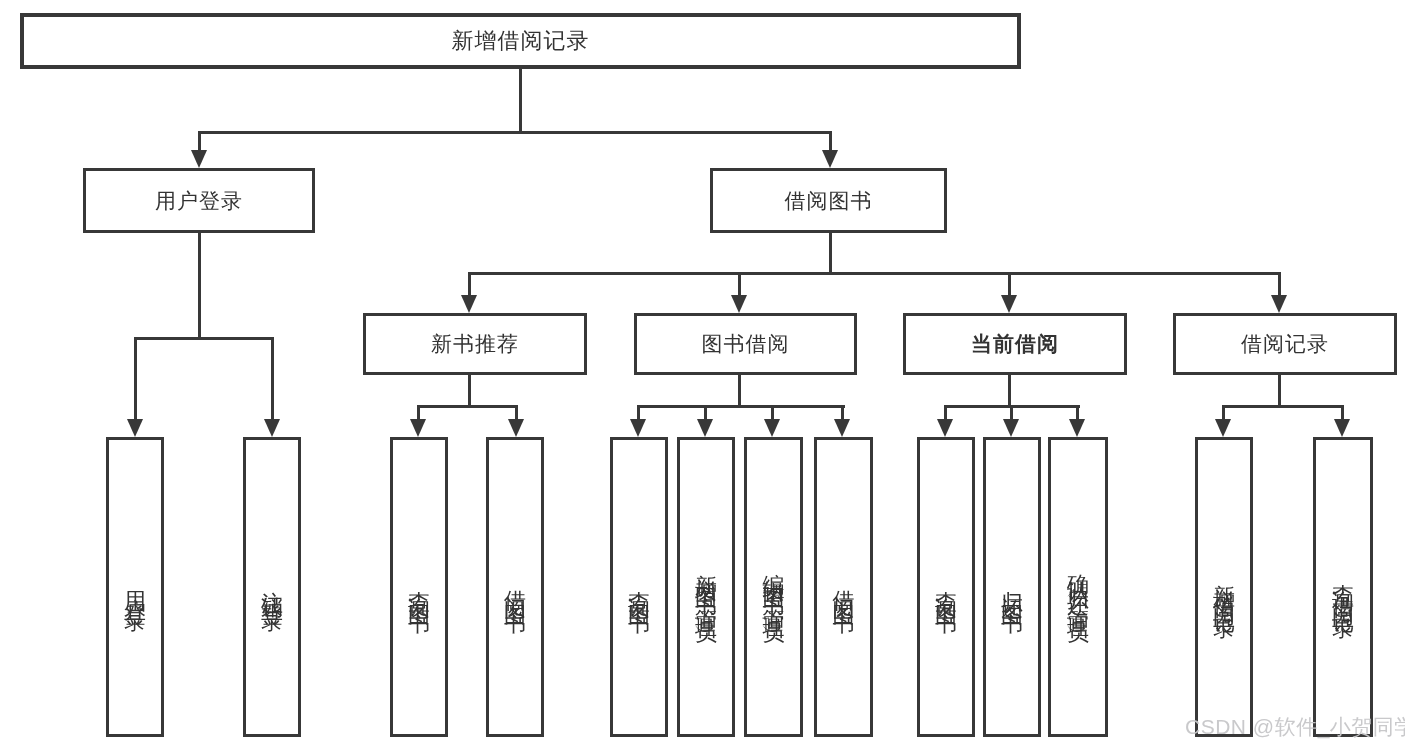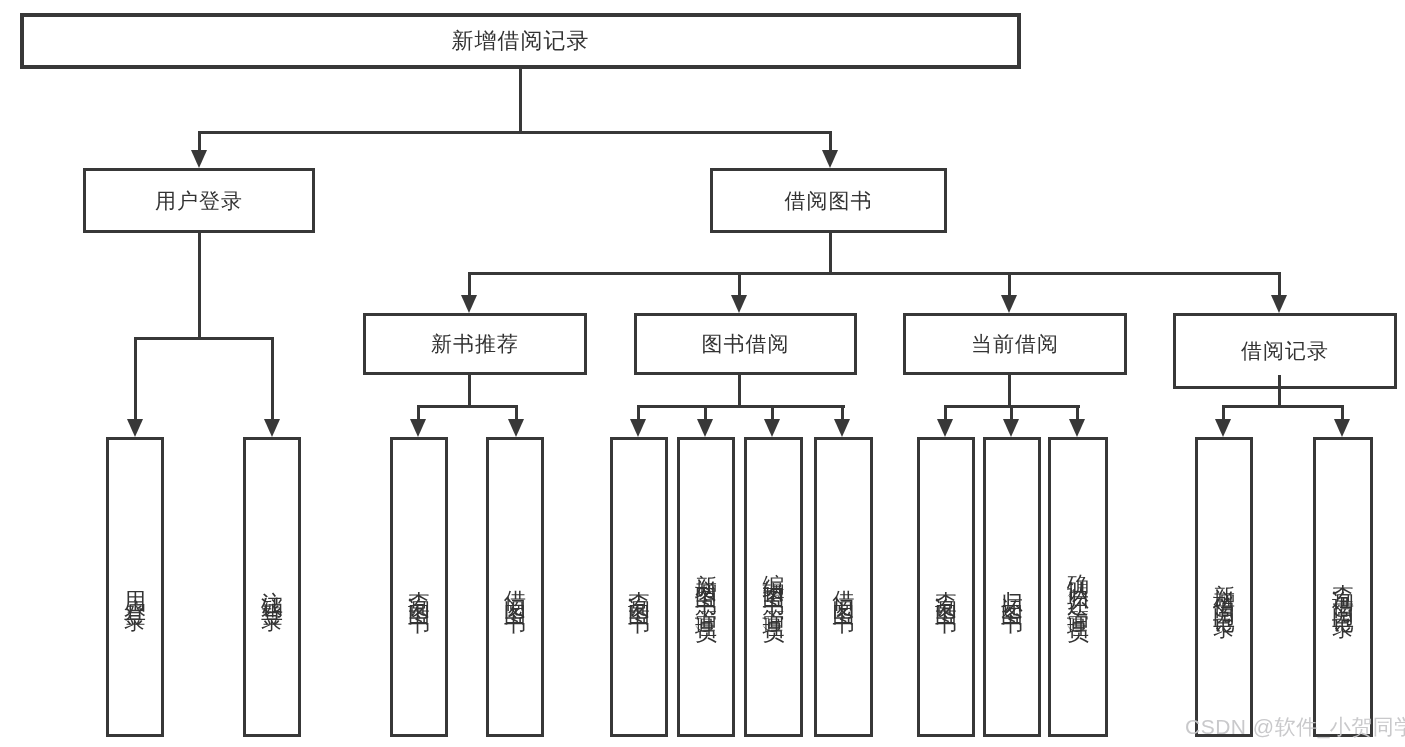--- a/index.html
+++ b/index.html
@@ -82,22 +82,22 @@
   <div class="arrowhead" style="left:461px;top:295px;"></div>
   <div class="vline" style="left:738px;top:272px;height:25px;"></div>
   <div class="arrowhead" style="left:731px;top:295px;"></div>
   <div class="vline" style="left:1008px;top:272px;height:25px;"></div>
   <div class="arrowhead" style="left:1001px;top:295px;"></div>
   <div class="vline" style="left:1278px;top:272px;height:25px;"></div>
   <div class="arrowhead" style="left:1271px;top:295px;"></div>
 
   <div class="box" style="left:634px;top:313px;width:223px;height:62px;">图书借阅</div>
   <div class="box" style="left:363px;top:313px;width:224px;height:62px;">新书推荐</div>
-  <div class="box" style="left:903px;top:313px;width:224px;height:62px;">当前借阅</div>
-  <div class="box" style="left:1173px;top:313px;width:224px;height:76px;">借阅记录</div>
+  <div class="box" style="left:903px;top:313px;width:224px;height:62px;font-weight:bold;">当前借阅</div>
+  <div class="box" style="left:1173px;top:313px;width:224px;height:62px;">借阅记录</div>
 
   <div class="vline" style="left:468px;top:375px;height:30px;"></div>
   <div class="hline" style="left:417px;top:405px;width:101px;"></div>
   <div class="vline" style="left:417px;top:405px;height:16px;"></div>
   <div class="arrowhead" style="left:410px;top:419px;"></div>
   <div class="vline" style="left:515px;top:405px;height:16px;"></div>
   <div class="arrowhead" style="left:508px;top:419px;"></div>
 
   <div class="vline" style="left:738px;top:375px;height:30px;"></div>
   <div class="hline" style="left:637px;top:405px;width:208px;"></div>

